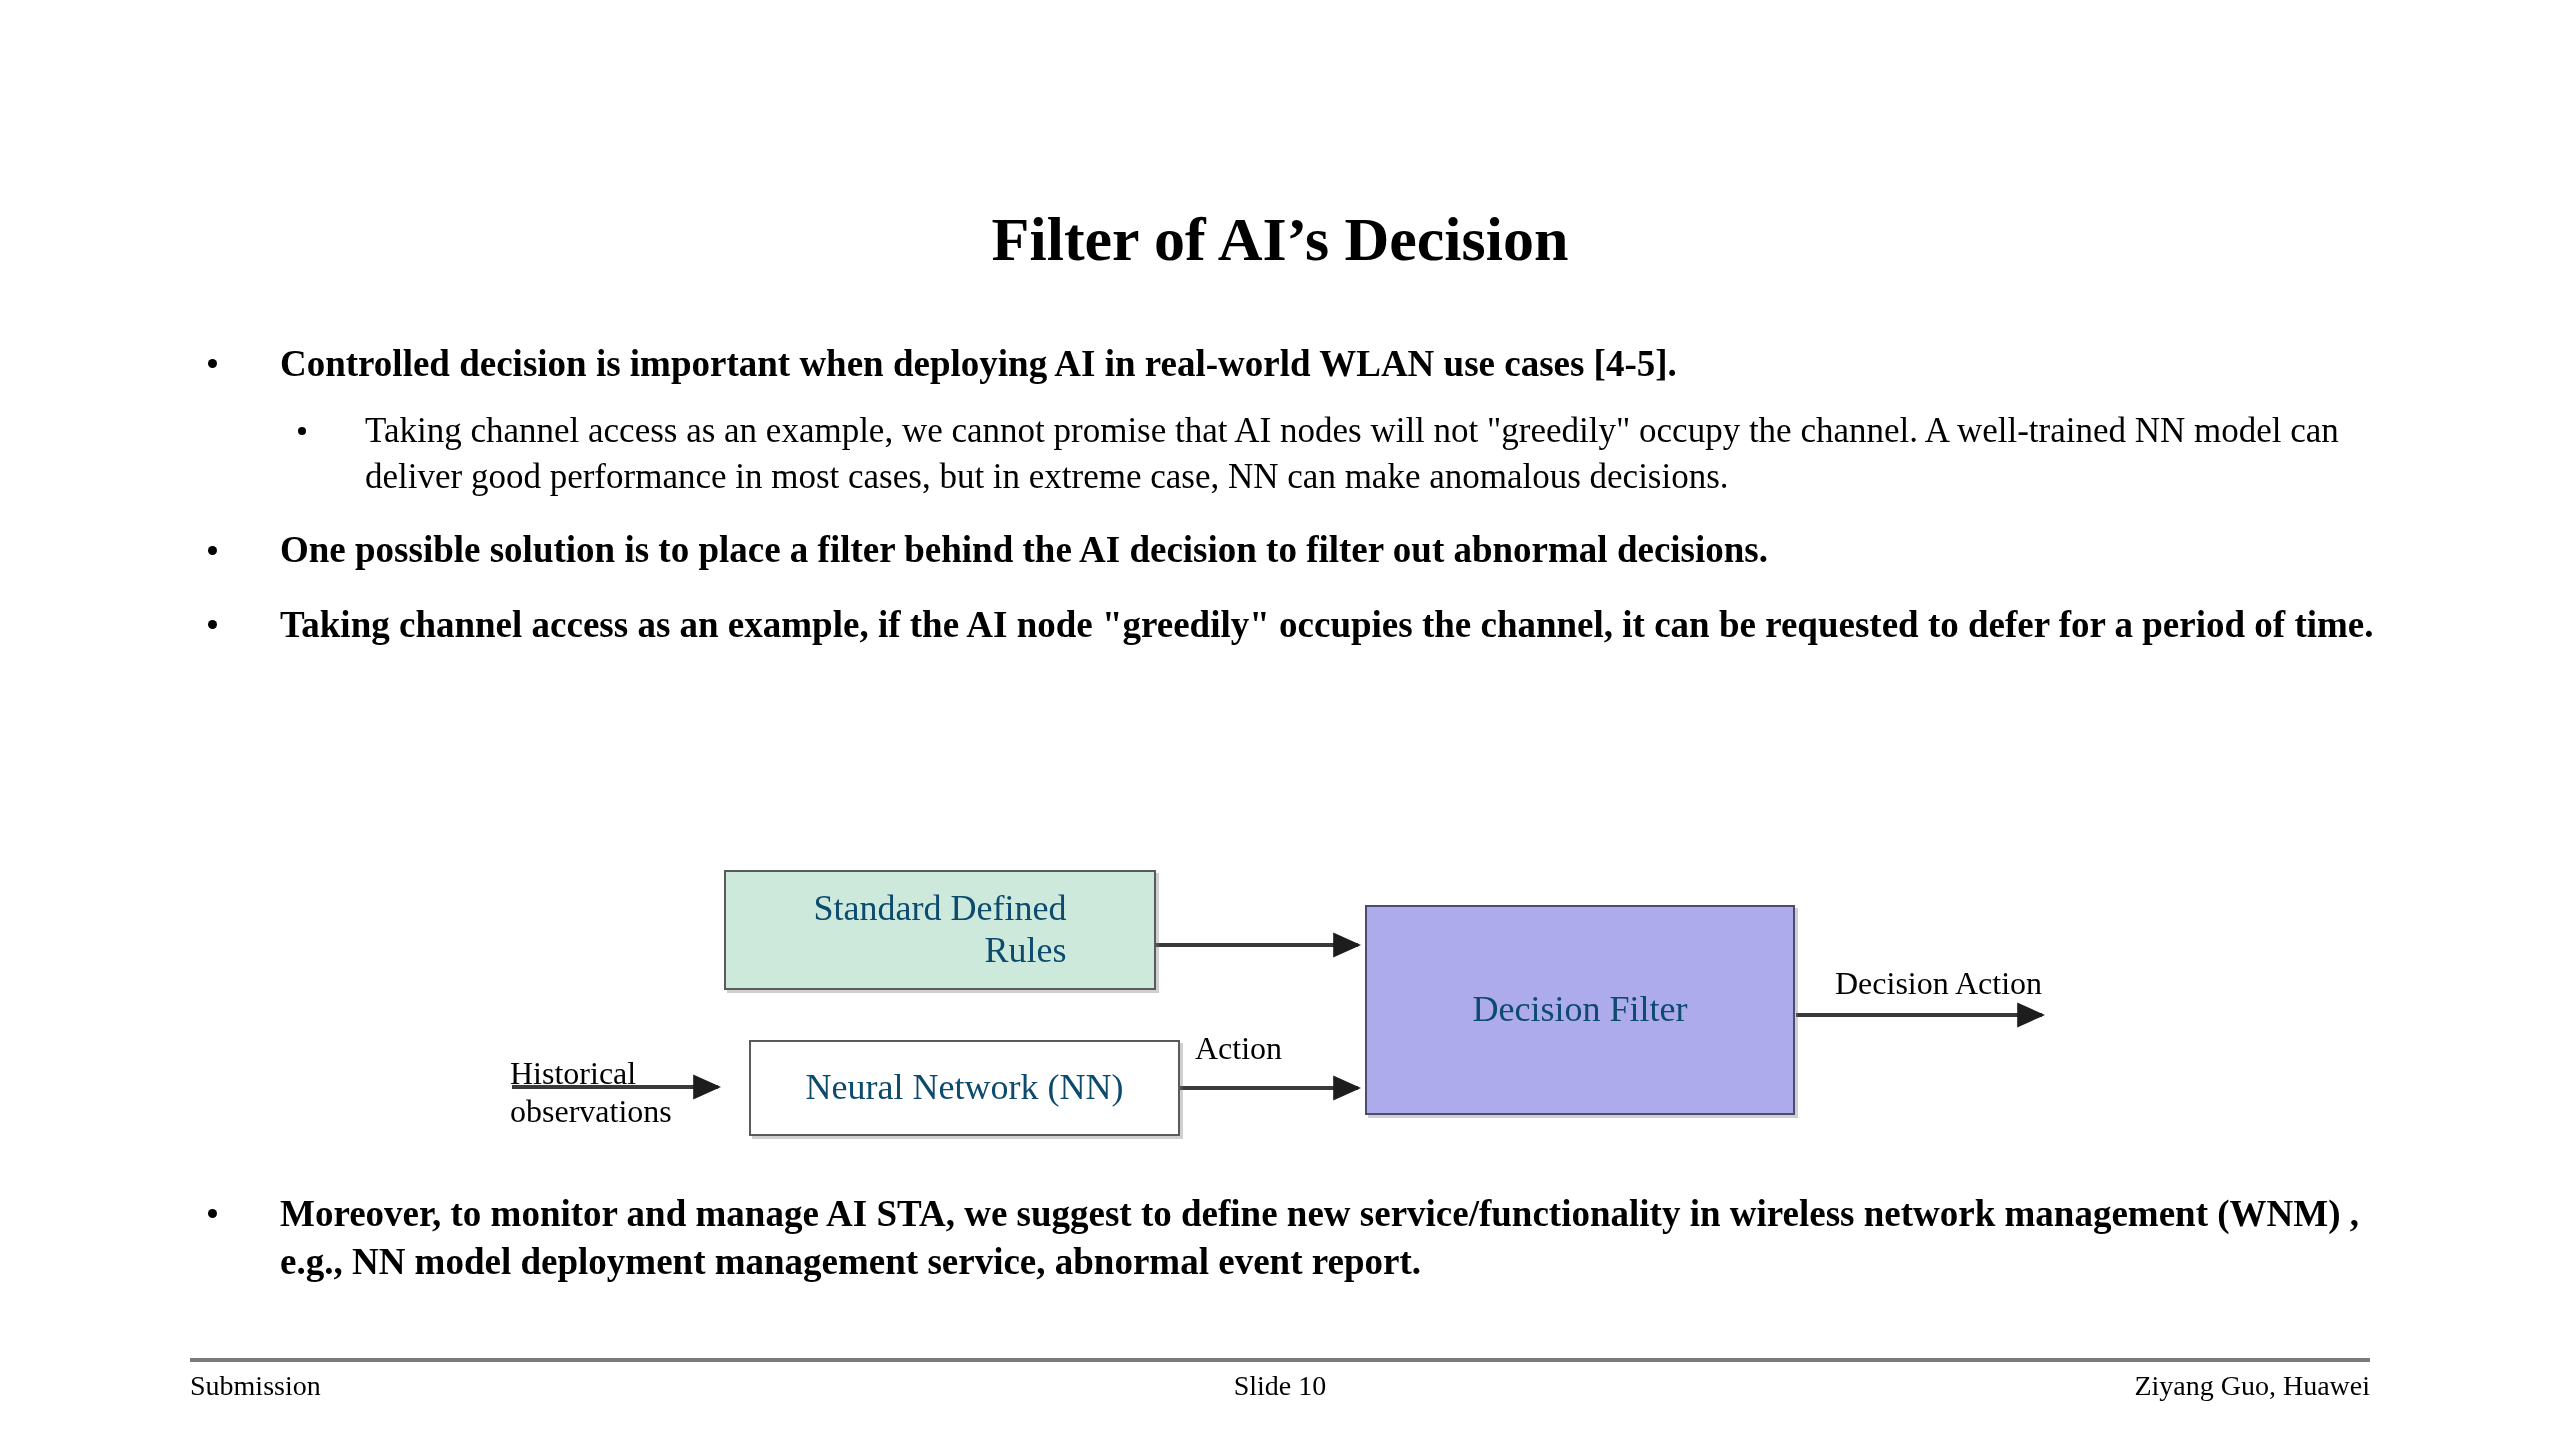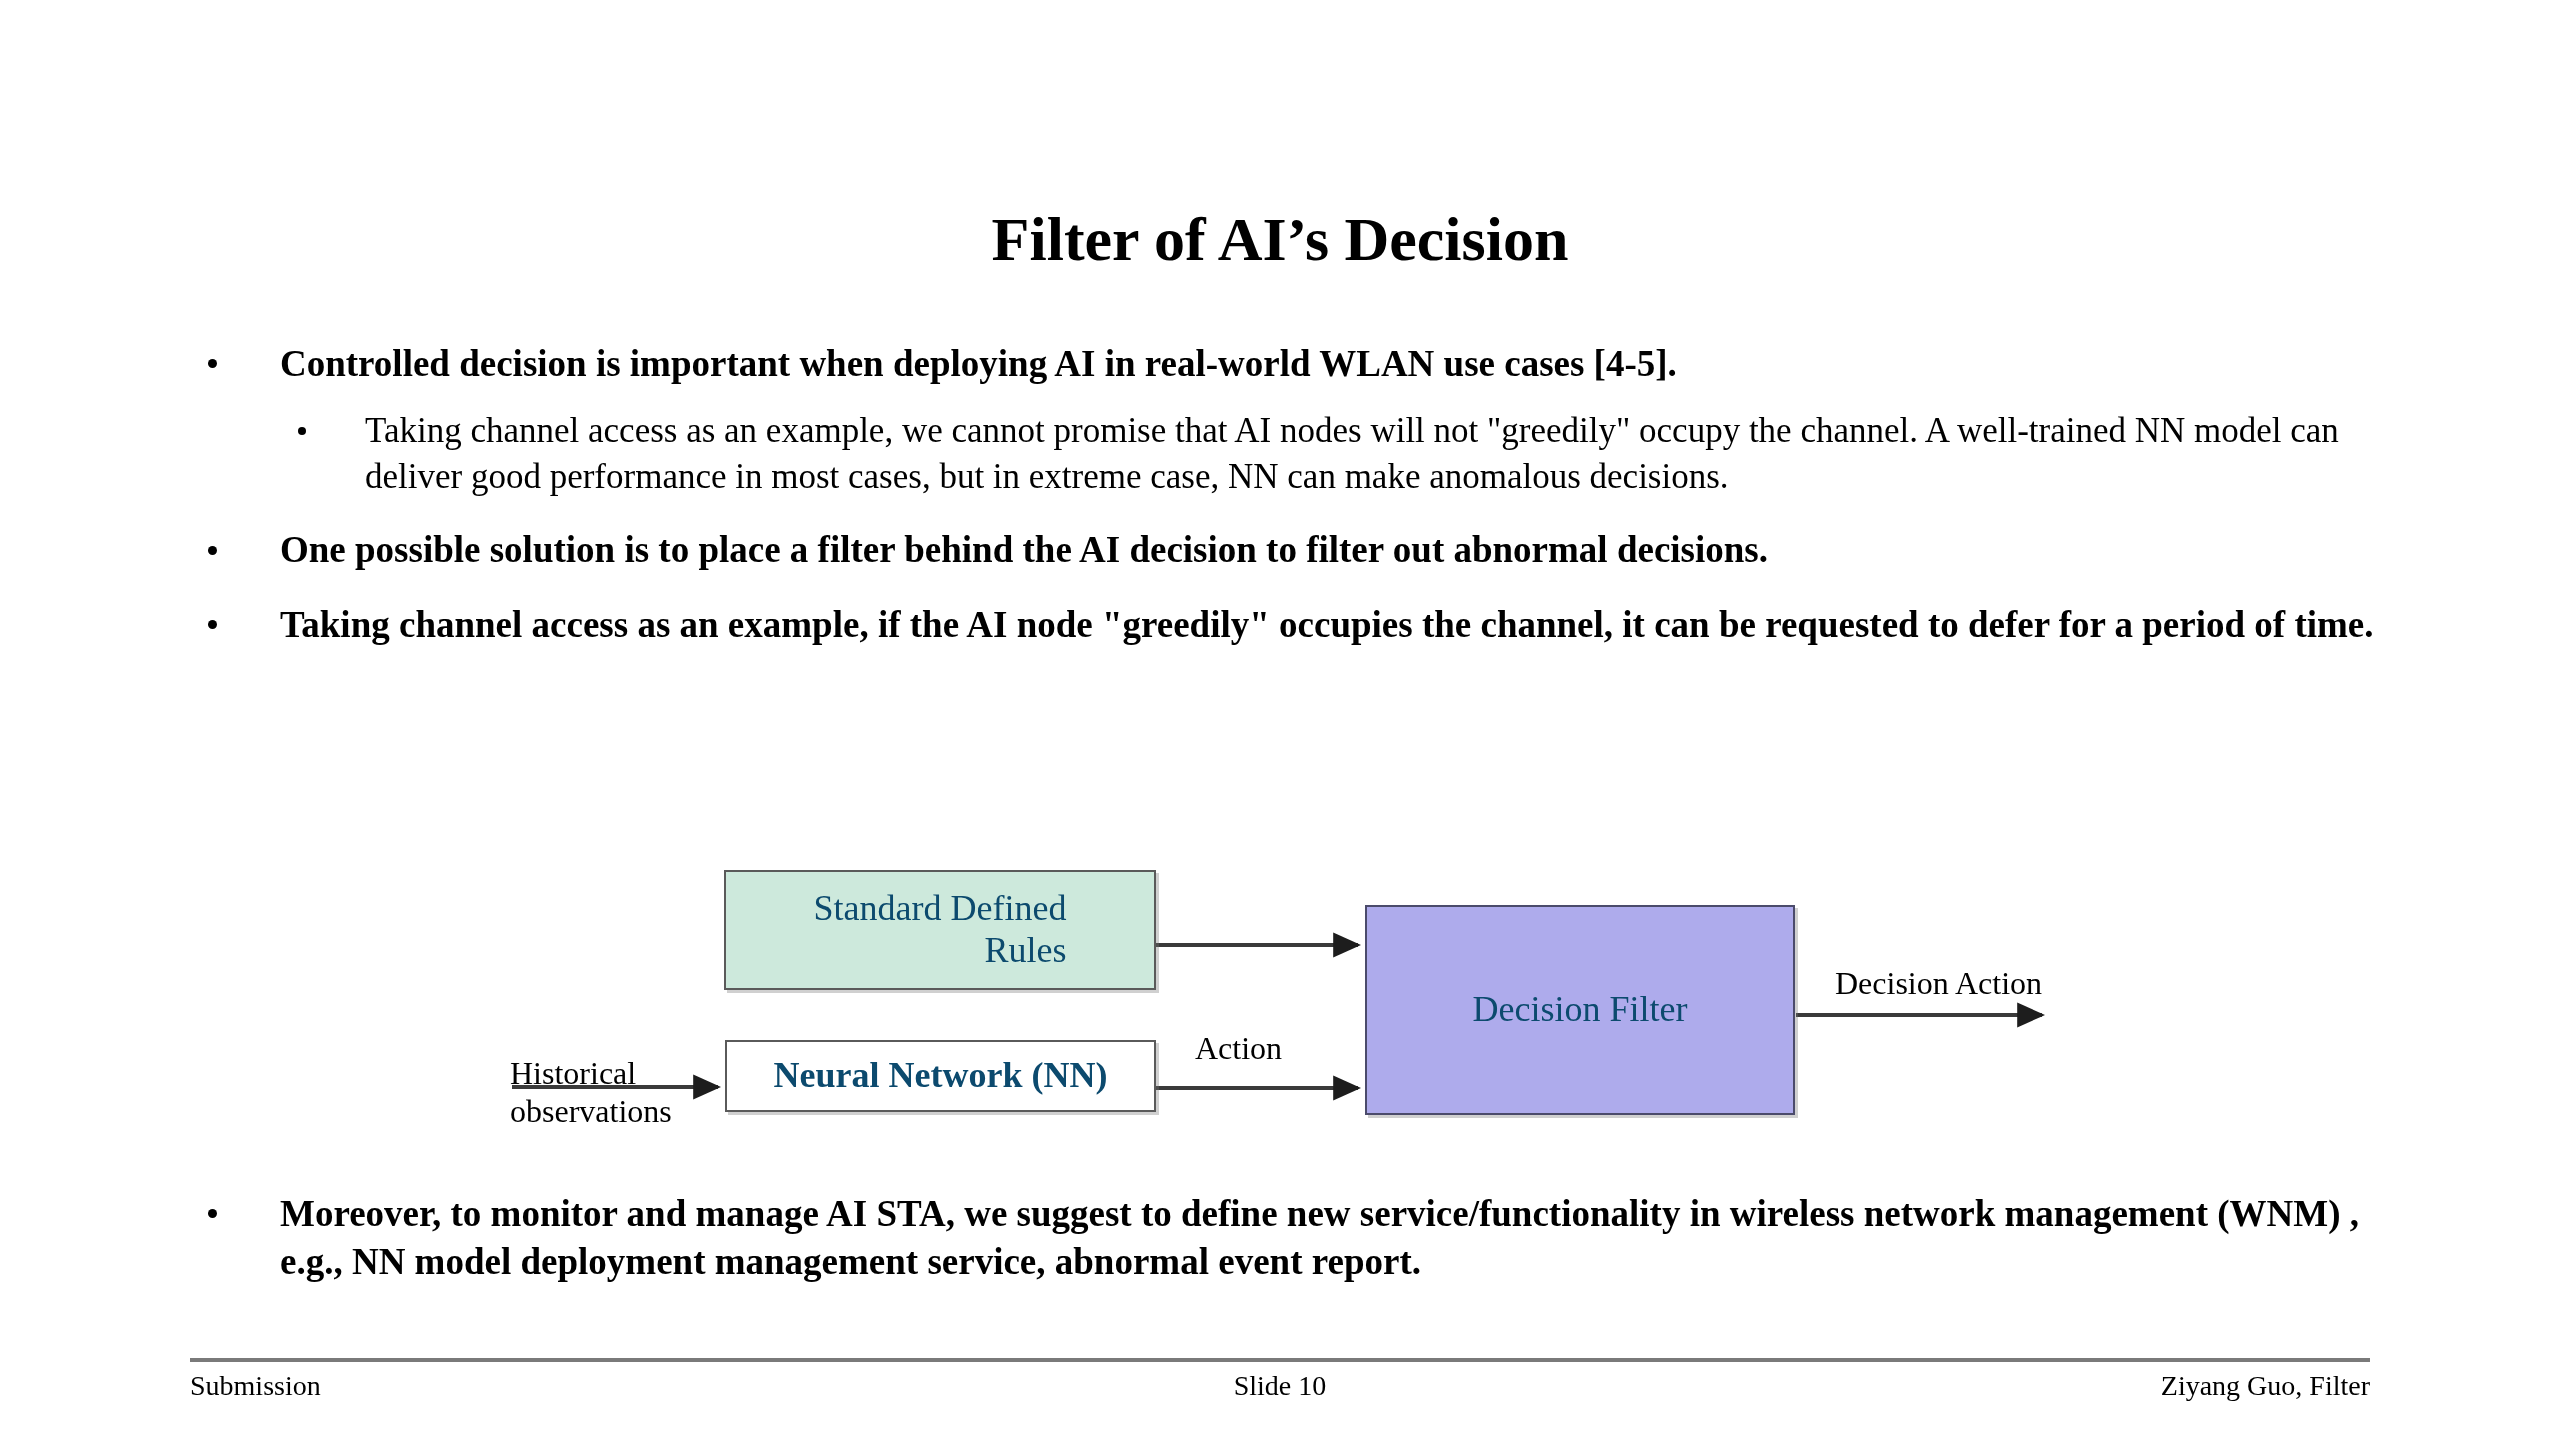--- a/index.html
+++ b/index.html
@@ -134,23 +134,22 @@
     font-size: 36px;
     line-height: 1.16;
     color: #0c4a6e;
     box-shadow: 3px 3px 0 rgba(120,120,120,0.35);
   }
   #box-standard-rules {
     left: 724px; top: 870px; width: 432px; height: 120px;
     background: #cde9dc;
   }
   #box-neural-network {
-    left: 725px; top: 1040px; width: 431px; height: 72px;
+    left: 749px; top: 1040px; width: 431px; height: 96px;
     background: #ffffff;
-    font-weight: bold;
   }
   #box-decision-filter {
     left: 1365px; top: 905px; width: 430px; height: 210px;
     background: #aeabec;
     border-color: #4b4b6b;
   }
 
   .edge-label {
     position: absolute;
     font-size: 32px;
@@ -256,18 +255,18 @@
   <div class="edge-label" id="label-historical-observations">Historical
 observations</div>
 
   <div class="edge-label" id="label-action">Action</div>
 
   <div class="edge-label" id="label-filtered-action">Decision Action</div>
 
   <div class="footer">
     <div class="footer-row">
       <span class="footer-left">Submission</span>
-      <span class="footer-right">Ziyang Guo, Filter</span>
+      <span class="footer-right">Ziyang Guo, Huawei</span>
     </div>
     <div class="footer-center">Slide 10</div>
   </div>
 
 </div>
 
 </body></html>

